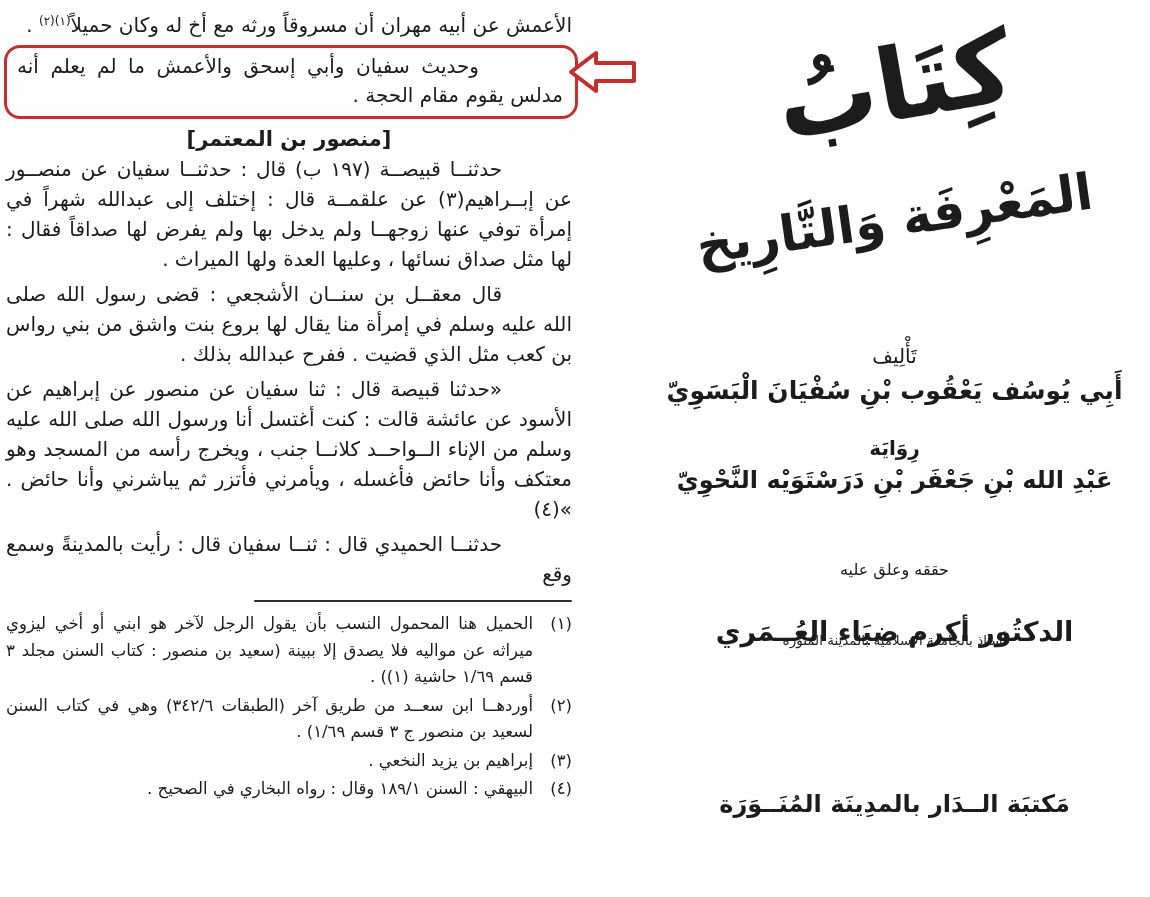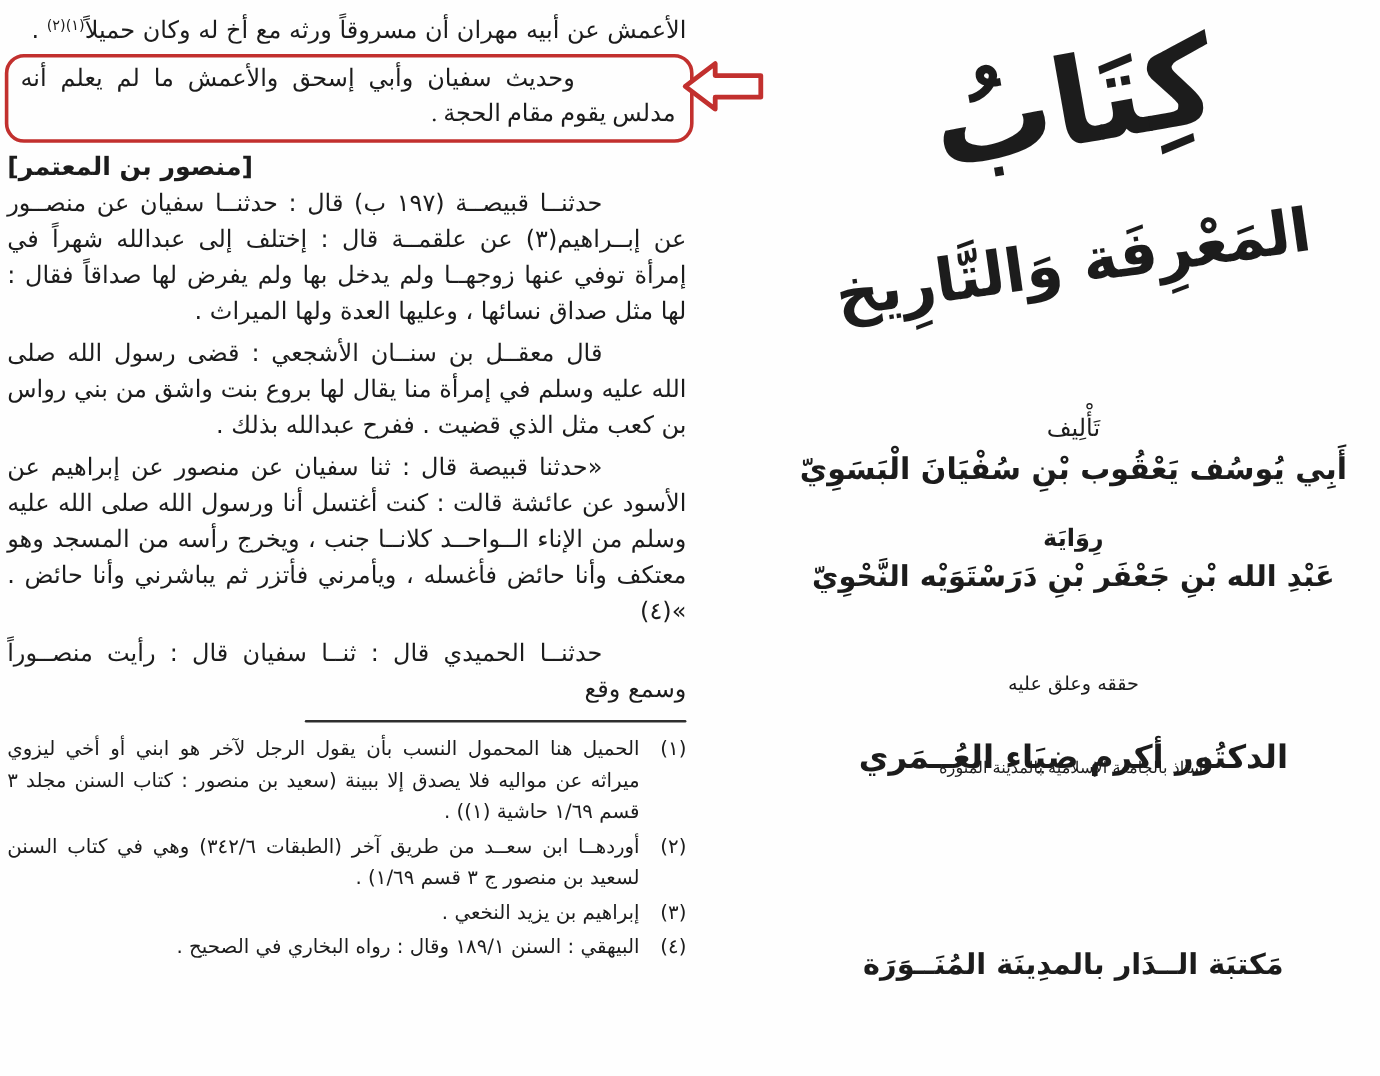--- a/index.html
+++ b/index.html
@@ -23,28 +23,27 @@
   .text-col p { margin:0; }
   .indent { text-indent:70px; }
   .sup { font-size:12px; vertical-align:7px; }
 
   .highlight-box {
     border:3px solid var(--accent_red);
     border-radius:16px;
     padding:4px 12px 6px 10px;
     margin:5px -6px 5px -2px;
     line-height:29px;
-    font-family:Liberation Serif, serif;
   }
   .highlight-box p { text-indent:84px; }
 
   .arrow-wrap { position:absolute; left:568px; top:50px; width:70px; height:44px; }
 
   .section-heading {
-    text-align:left; font-weight:bold; font-size:21px;
+    text-align:center; font-weight:bold; font-size:21px;
     margin:17px 0 14px 0; text-indent:0;
   }
   .spaced { margin-top:5px !important; }
 
   .fn-rule {
     width:318px; height:2px; background:#2e2e2e;
     margin:11px 0 9px 0; border-radius:1px;
   }
   .footnotes { font-size:16.5px; line-height:26.5px; }
   .footnote { display:flex; gap:7px; margin:0 0 2px 0; }
@@ -84,21 +83,21 @@
 
 
     <p class="section-heading">[منصور بن المعتمر]</p>
 
     <p class="indent">حدثنــا قبيصــة (١٩٧ ب) قال : حدثنــا سفيان عن منصــور عن إبــراهيم(٣) عن علقمــة قال : إختلف إلى عبدالله شهراً في إمرأة توفي عنها زوجهــا ولم يدخل بها ولم يفرض لها صداقاً فقال : لها مثل صداق نسائها ، وعليها العدة ولها الميراث .</p>
 
     <p class="indent spaced">قال معقــل بن سنــان الأشجعي : قضى رسول الله صلى الله عليه وسلم في إمرأة منا يقال لها بروع بنت واشق من بني رواس بن كعب مثل الذي قضيت . ففرح عبدالله بذلك .</p>
 
     <p class="indent spaced">«حدثنا قبيصة قال : ثنا سفيان عن منصور عن إبراهيم عن الأسود عن عائشة قالت : كنت أغتسل أنا ورسول الله صلى الله عليه وسلم من الإناء الــواحــد كلانــا جنب ، ويخرج رأسه من المسجد وهو معتكف وأنا حائض فأغسله ، ويأمرني فأتزر ثم يباشرني وأنا حائض . »(٤)</p>
 
-    <p class="indent spaced">حدثنــا الحميدي قال : ثنــا سفيان قال : رأيت منصــوراً وسمع وقع</p>
+    <p class="indent spaced">حدثنــا الحميدي قال : ثنــا سفيان قال : رأيت بالمدينةً وسمع وقع</p>
 
     <div class="fn-rule"></div>
 
     <div class="footnotes">
       <div class="footnote">
         <span class="fn-num">(١)</span>
         <div class="fn-text">الحميل هنا المحمول النسب بأن يقول الرجل لآخر هو ابني أو أخي ليزوي ميراثه عن مواليه فلا يصدق إلا ببينة (سعيد بن منصور : كتاب السنن مجلد ٣ قسم ١/٦٩ حاشية (١)) .</div>
       </div>
       <div class="footnote">
         <span class="fn-num">(٢)</span>

